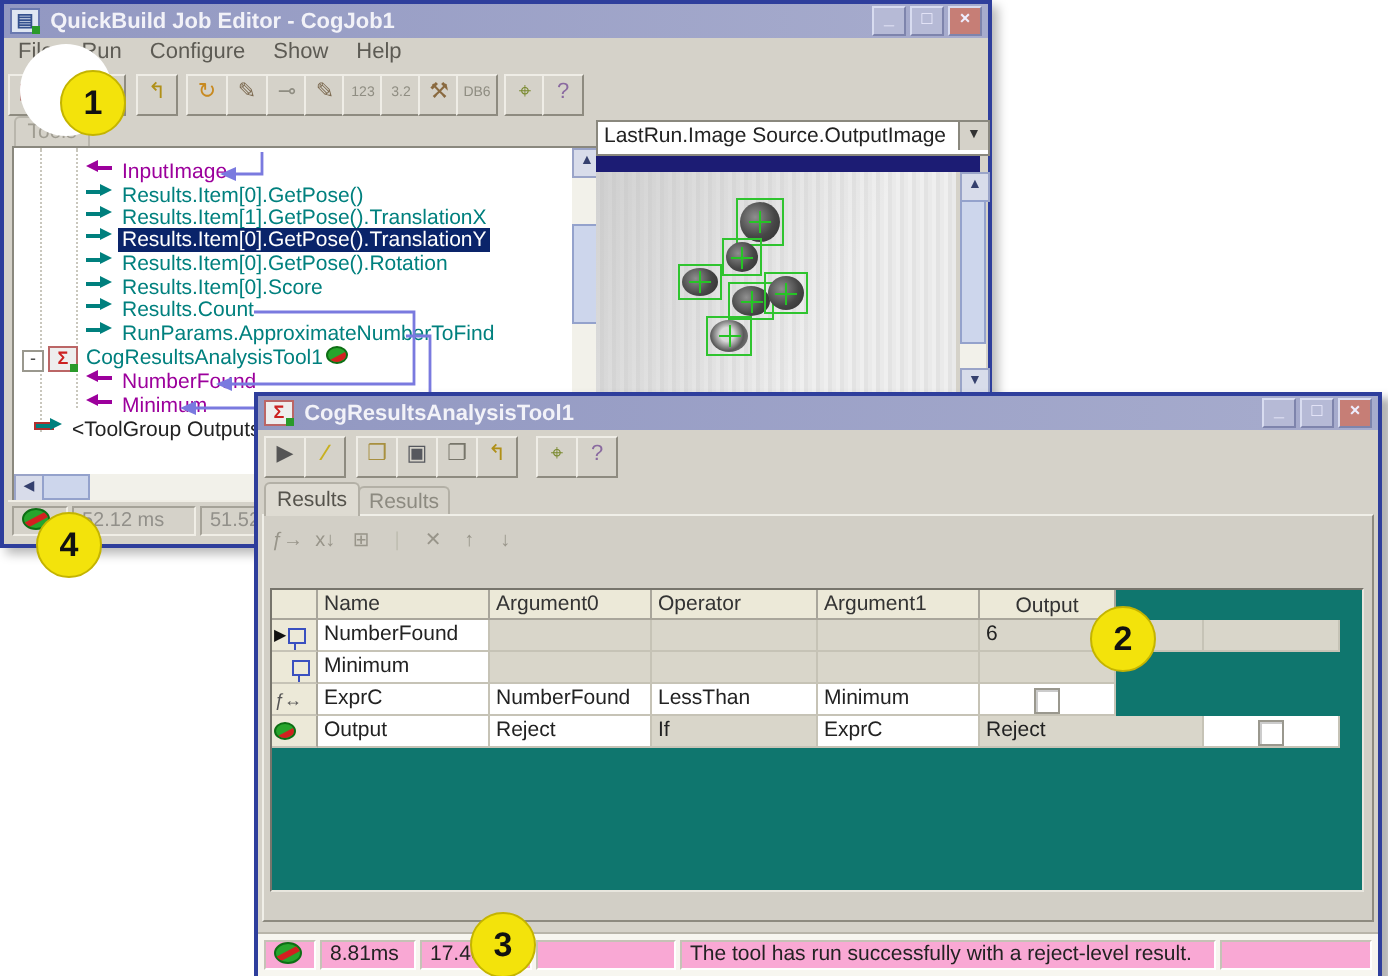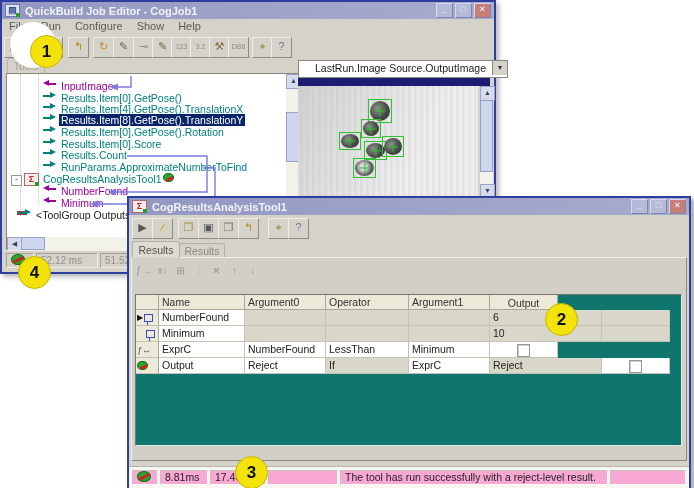--- a/index.html
+++ b/index.html
@@ -61,21 +61,21 @@
   .sbtn{position:absolute;width:13px;height:13px;background:#d8dcea;border:1px solid #9aa4c8;
         font-size:7px;text-align:center;line-height:12px;color:#35406e;}
   .sthumb{position:absolute;background:#cdd6ec;border:1px solid #94a2cc;}
   #mw .statusbar{position:absolute;left:2px;right:2px;bottom:2px;height:17px;background:#d5d2c9;
         border-top:1px solid #f0eee6;display:flex;align-items:center;gap:2px;padding:1px 2px;
         color:#92908a;font-size:10px;}
   .panel{height:13px;border:1px solid #a5a298;border-bottom-color:#f0eee6;border-right-color:#f0eee6;
          padding:0 4px;line-height:13px;white-space:nowrap;overflow:hidden;}
   
   .combo{position:absolute;left:296px;top:58px;width:192px;height:16px;background:#fff;
-         border:1px solid #8a887e;font-size:10.5px;line-height:14px;padding-left:16px;white-space:nowrap;}
+         border:1px solid #8a887e;font-size:10.5px;line-height:14px;padding-left:3px;white-space:nowrap;}
   .combo .drop{position:absolute;right:0;top:0;width:14px;height:14px;background:#d5d2c9;
          border-left:1px solid #8a887e;text-align:center;font-size:7px;line-height:14px;color:#333;}
   .navybar{position:absolute;left:296px;top:76px;width:192px;height:8px;background:#1c1c74;}
   .imgarea{position:absolute;left:296px;top:84px;width:180px;height:113px;
      background-image:linear-gradient(115deg,rgba(185,185,185,.55),rgba(250,250,250,0) 65%),
        repeating-linear-gradient(90deg,#efefef 0 2px,#e3e3e3 2px 4px,#eaeaea 4px 6px);}
   .blob{position:absolute;border:1px solid #2fc42f;}
   .blob .ball{position:absolute;left:1px;top:1px;right:1px;bottom:1px;border-radius:50%;
         background:radial-gradient(circle at 38% 38%,#8f8f8f,#474747 55%,#2e2e2e);}
   .blob.ring .ball{background:radial-gradient(circle at 45% 45%,#d8d8d8 25%,#5a5a5a 60%,#8a8a8a);}
@@ -169,25 +169,25 @@
       <div class="titem" style="left:36px;top:6px;">
           <span class="arr l"></span>
           <span class="lbl purple">InputImage</span>
         </div>
       <div class="titem" style="left:36px;top:18px;">
           <span class="arr r"></span>
           <span class="lbl teal">Results.Item[0].GetPose()</span>
         </div>
       <div class="titem" style="left:36px;top:29px;">
           <span class="arr r"></span>
-          <span class="lbl teal">Results.Item[4].GetPose().TranslationX</span>
+          <span class="lbl teal">Results.Item[1].GetPose().TranslationX</span>
         </div>
       <div class="titem" style="left:36px;top:40px;">
           <span class="arr r"></span>
-          <span class="lbl sel">Results.Item[8].GetPose().TranslationY</span>
+          <span class="lbl sel">Results.Item[0].GetPose().TranslationY</span>
         </div>
       <div class="titem" style="left:36px;top:52px;">
           <span class="arr r"></span>
           <span class="lbl teal">Results.Item[0].GetPose().Rotation</span>
         </div>
       <div class="titem" style="left:36px;top:64px;">
           <span class="arr r"></span>
           <span class="lbl teal">Results.Item[0].Score</span>
         </div>
       <div class="titem" style="left:36px;top:75px;">
@@ -348,21 +348,20 @@
         </div>
         <div class="grow">
           <span class="gcell selc c0">
               <span style="width:8px;"></span>
               <span class="pinico"></span>
             </span>
           <span class="gcell white c1">Minimum</span>
           <span class="gcell gray c2"></span>
           <span class="gcell gray c3"></span>
           <span class="gcell gray c4"></span>
-          <span class="gcell gray c5">10</span>
           <span class="gcell gray c6"></span>
         </div>
         <div class="grow">
           <span class="gcell selc c0">
               <span class="fxico">ƒ↔</span>
             </span>
           <span class="gcell white c1">ExprC</span>
           <span class="gcell white c2">NumberFound</span>
           <span class="gcell white c3">LessThan</span>
           <span class="gcell white c4">Minimum</span>

